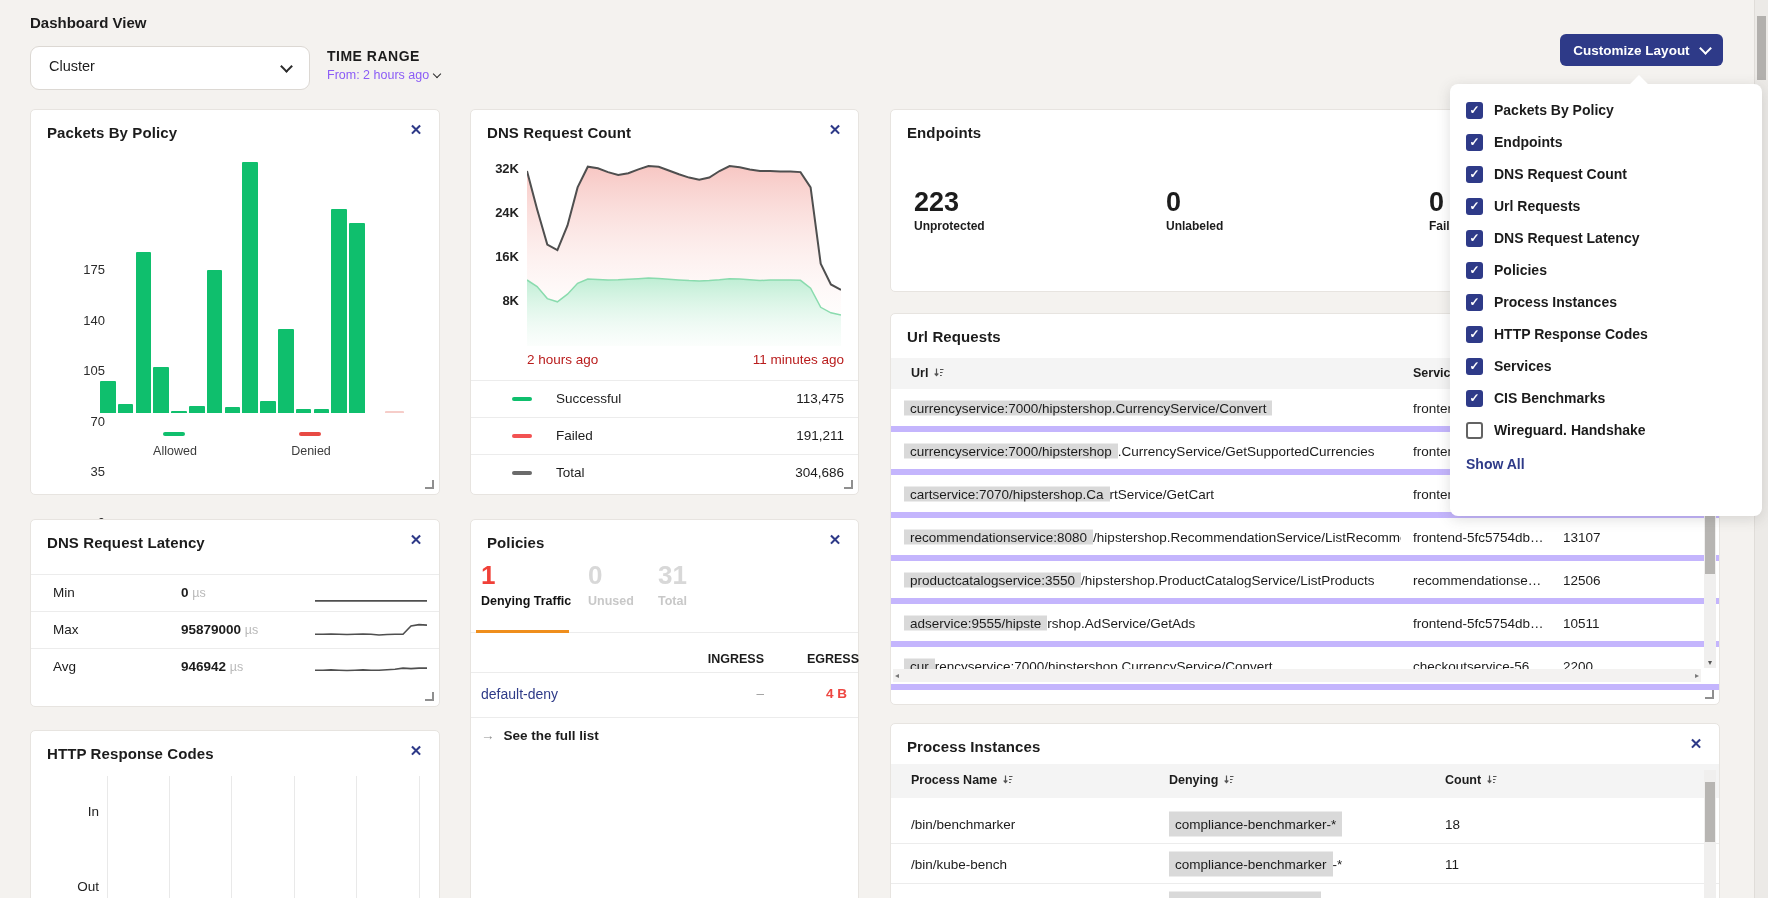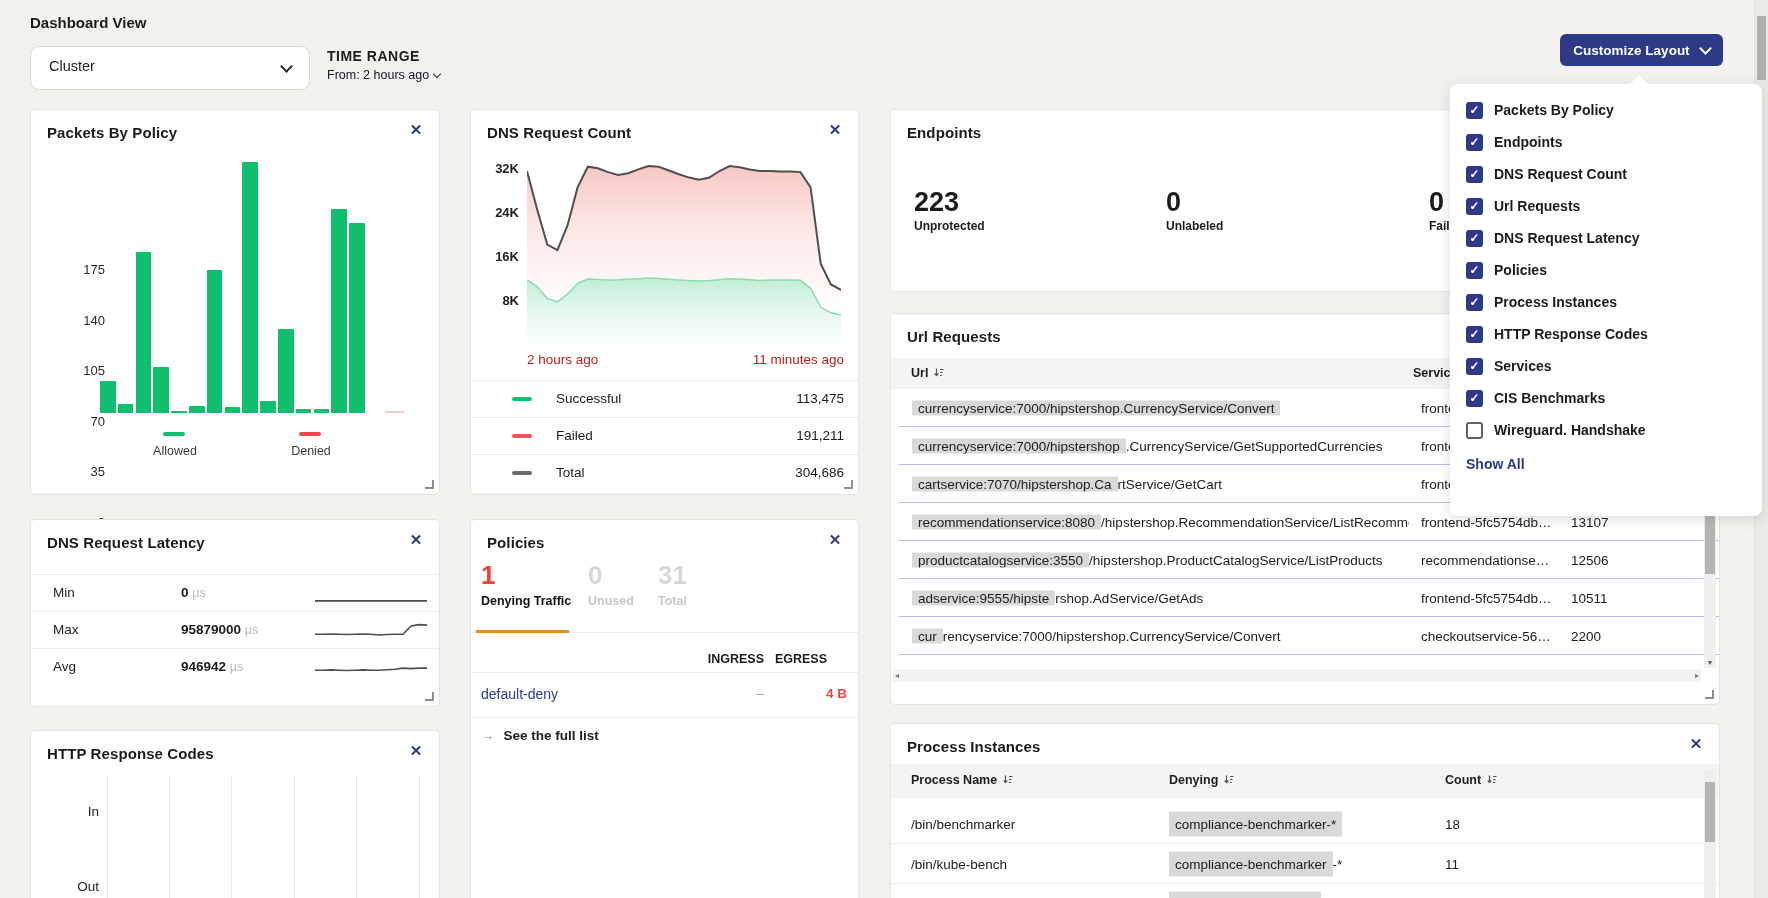--- a/index.html
+++ b/index.html
@@ -15,21 +15,21 @@
   
   .pg-title{position:absolute;left:30px;top:14px;font-size:15px;font-weight:bold;}
   .sel{position:absolute;left:30px;top:46px;width:278px;height:42px;background:#fff;
        border:1px solid #dcd8d3;border-radius:9px;cursor:pointer;}
   .sel .val{position:absolute;left:18px;top:11px;font-size:14.5px;}
   .chev{display:inline-block;width:7px;height:7px;border-right:2px solid #2b2b2b;
         border-bottom:2px solid #2b2b2b;transform:rotate(45deg);}
   .sel .chev{position:absolute;right:18px;top:15px;}
   .tr-box{position:absolute;left:327px;top:48px;}
   .tr-lbl{font-size:14px;font-weight:bold;letter-spacing:.5px;}
-  .tr-val{font-size:12.5px;margin-top:4px;color:#0f172a;cursor:pointer;}
+  .tr-val{font-size:12.5px;margin-top:4px;color:#8b5cf6;cursor:pointer;}
   .tr-val .chev{width:5px;height:5px;border-width:1.5px;margin-left:5px;vertical-align:2px;}
   .btn{position:absolute;left:1560px;top:34px;width:163px;height:32px;background:#2e3a88;border:none;
        border-radius:6px;color:#fff;z-index:41;font-size:13.5px;font-weight:600;cursor:pointer;
        font-family:"Liberation Sans",sans-serif;display:flex;align-items:center;justify-content:center;gap:11px;}
   .btn .chev{border-color:#fff;margin-top:-3px;}
   
   .menu{position:absolute;left:1450px;top:84px;width:312px;height:432px;background:#fff;border-radius:8px;
         box-shadow:0 3px 14px rgba(70,70,70,.18);z-index:40;padding-top:10px;box-sizing:border-box;}
   .caret{position:absolute;top:-6px;left:182px;width:14px;height:14px;background:#fff;transform:rotate(45deg);}
   .menu-item{display:flex;align-items:center;height:32px;padding-left:16px;gap:11px;font-size:14px;
@@ -60,21 +60,21 @@
   #card-endpoints{left:890px;top:109px;width:828px;height:181px;}
   .stat{position:absolute;top:78px;}
   .stat .v{font-size:27px;font-weight:bold;line-height:28px;}
   .stat .l{font-size:12px;font-weight:bold;margin-top:3px;}
   
   #card-url{left:890px;top:313px;width:828px;height:390px;}
   .thead{position:absolute;left:0;top:44px;width:100%;height:31px;background:#f4f4f4;font-size:12.5px;font-weight:bold;}
   .th{position:absolute;top:8px;cursor:pointer;}
   .sort-ic{margin-left:5px;vertical-align:-1px;}
   .tbody{position:absolute;left:0;top:75px;width:100%;}
-  .t-row{position:relative;height:37px;border-bottom:1px solid #c4b5fd;font-size:13.5px;margin-left:8px;}
+  .t-row{position:relative;height:37px;border-bottom:6px solid #c4b5fd;font-size:13.5px;}
   .c-url{position:absolute;left:13px;top:50%;transform:translateY(-50%);width:497px;white-space:nowrap;overflow:hidden;}
   .hl{background:#d9d9d9;padding:5px 6px;}
   .c-svc{position:absolute;left:522px;top:50%;transform:translateY(-50%);width:132px;white-space:nowrap;overflow:hidden;}
   .c-cnt{position:absolute;left:672px;top:50%;transform:translateY(-50%);}
   .vsb{position:absolute;right:3px;top:44px;bottom:36px;width:12px;background:#f0efee;}
   .vsb .thumb{position:absolute;left:1px;width:10px;background:#b7b5b2;}
   .vsb .arr{position:absolute;bottom:1px;left:0;width:12px;text-align:center;font-size:8px;color:#555;}
   .vsb .arr::before{content:"\25BE";}
   .hsb{position:absolute;left:2px;right:18px;bottom:22px;height:13px;background:#f3f2f1;font-size:8px;color:#777;}
   .hsb .al{position:absolute;left:2px;top:2px;} .hsb .al::before{content:"\25C2";}
@@ -90,21 +90,21 @@
   #card-pol{left:470px;top:519px;width:387px;height:415px;}
   .pt{position:absolute;top:40px;cursor:pointer;}
   .pt .v{font-size:26px;font-weight:bold;line-height:30px;}
   .pt .l{font-size:12.5px;font-weight:bold;margin-top:4px;}
   .pt.active .v{color:#f04038;} .pt.active .l{color:#121212;}
   .pt.idle .v{color:#d8d8d8;} .pt.idle .l{color:#c8c8c8;}
   .pol-underbar{position:absolute;left:0;top:112px;width:100%;border-bottom:1px solid #ececec;}
   .pol-active-bar{position:absolute;left:5px;top:110px;width:93px;height:3px;background:#ef8e1d;}
   .pol-head{position:absolute;top:132px;font-size:12.5px;font-weight:bold;}
   .pol-head.ing{left:210px;width:83px;text-align:right;}
-  .pol-head.egr{left:292px;width:76px;text-align:center;}
+  .pol-head.egr{left:312px;width:76px;text-align:right;}
   .pol-row{position:absolute;left:0;top:152px;width:100%;height:44px;border-top:1px solid #ececec;border-bottom:1px solid #ececec;}
   .pol-name{position:absolute;left:10px;top:13px;font-size:14px;color:#2e3a88;cursor:pointer;}
   .pol-ing{position:absolute;left:210px;width:83px;text-align:right;top:13px;color:#9a9a9a;font-size:13.5px;}
   .pol-egr{position:absolute;left:300px;width:76px;text-align:right;top:13px;color:#ee4742;font-size:13.5px;font-weight:600;}
   .see{position:absolute;left:10px;top:208px;font-size:13.5px;font-weight:600;cursor:pointer;}
   .see .arrow{color:#8f8f8f;margin-right:9px;font-weight:normal;}
   .see .arrow::before{content:"\2192";}
   
   #card-http{left:30px;top:730px;width:408px;height:210px;}
   .grid-v{position:absolute;top:45px;bottom:0;width:1px;background:#e9e9e9;}

